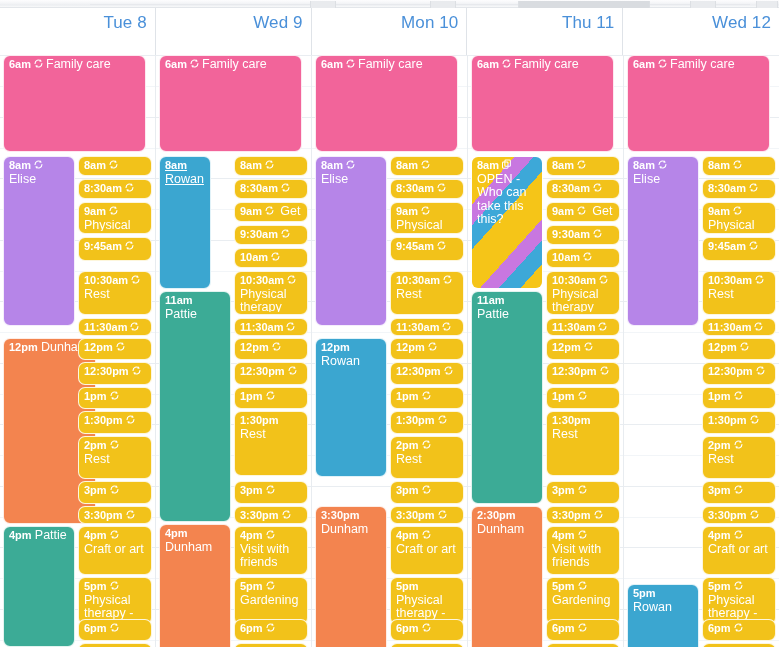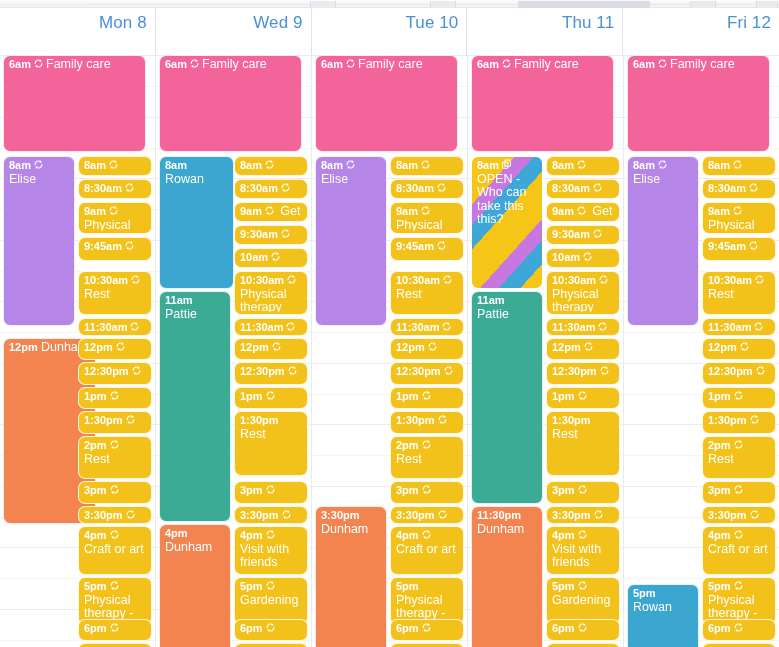--- a/index.html
+++ b/index.html
@@ -111,33 +111,33 @@
     <div class="tb-line" style="left:90px;width:660px;"></div>
     <div class="tb-chip" style="left:310px;width:26px;"></div>
     <div class="tb-chip" style="left:430px;width:26px;"></div>
     <div class="tb-chip" style="left:518px;width:132px;background:#d9dce0;"></div>
     <div class="tb-chip" style="left:690px;width:26px;"></div>
     <div class="tb-chip" style="left:756px;width:22px;"></div>
   </div>
 
   <div class="header-row">
       <div class="day-head" style="width: 156px;">
-        <div class="dh-label">Mon 8</div>
+        <div class="dh-label">Tue 8</div>
       </div>
       <div class="day-head" style="width: 156px;">
         <div class="dh-label">Wed 9</div>
       </div>
       <div class="day-head" style="width: 156px;">
-        <div class="dh-label">Tue 10</div>
+        <div class="dh-label">Mon 10</div>
       </div>
       <div class="day-head" style="width: 156px;">
         <div class="dh-label">Thu 11</div>
       </div>
       <div class="day-head" style="width: 156px;">
-        <div class="dh-label">Fri 12</div>
+        <div class="dh-label">Wed 12</div>
       </div>
     </div>
 
   <div class="grid-body">
       <div class="hour-line" style="top: 0px;"></div>
       <div class="half-line" style="top: 31px;"></div>
       <div class="hour-line" style="top: 62px;"></div>
       <div class="half-line" style="top: 93px;"></div>
       <div class="hour-line" style="top: 123px;"></div>
       <div class="half-line" style="top: 154px;"></div>
@@ -168,20 +168,23 @@
           <span class="ev-inner"><span class="ev-time">8am</span><span class="recur-ico"><svg viewBox="0 0 16 16" width="11" height="11">
                 <path d="M13 8a5 5 0 0 1-8.6 3.5" fill="none" stroke="#fff" stroke-width="1.7" stroke-linecap="round"></path>
                 <path d="M3 8a5 5 0 0 1 8.6-3.5" fill="none" stroke="#fff" stroke-width="1.7" stroke-linecap="round"></path>
                 <path d="M11.2 1.8 12 4.8 9 5.3z" fill="#fff"></path>
                 <path d="M4.8 14.2 4 11.2 7 10.7z" fill="#fff"></path>
               </svg></span><span class="ev-title">Elise</span></span>
         </div>
         <div class="ev" style="left: 3px; width: 93px; top: 283px; height: 186px; background: rgb(243, 132, 79);">
           <span class="ev-inner"><span class="ev-time">12pm</span> <span class="ev-title">Dunham</span></span>
         </div>
+        <div class="ev" style="left: 3px; width: 72px; top: 471px; height: 121px; background: rgb(60, 171, 150);">
+          <span class="ev-inner"><span class="ev-time">4pm</span> <span class="ev-title">Pattie</span></span>
+        </div>
         <div class="ev" style="left: 78px; width: 74px; top: 101px; height: 20px; background: rgb(242, 194, 26);">
           <span class="ev-inner"><span class="ev-time">8am</span><span class="recur-ico"><svg viewBox="0 0 16 16" width="11" height="11">
                 <path d="M13 8a5 5 0 0 1-8.6 3.5" fill="none" stroke="#fff" stroke-width="1.7" stroke-linecap="round"></path>
                 <path d="M3 8a5 5 0 0 1 8.6-3.5" fill="none" stroke="#fff" stroke-width="1.7" stroke-linecap="round"></path>
                 <path d="M11.2 1.8 12 4.8 9 5.3z" fill="#fff"></path>
                 <path d="M4.8 14.2 4 11.2 7 10.7z" fill="#fff"></path>
               </svg></span></span>
         </div>
         <div class="ev" style="left: 78px; width: 74px; top: 124px; height: 20px; background: rgb(242, 194, 26);">
           <span class="ev-inner"><span class="ev-time">8:30am</span><span class="recur-ico"><svg viewBox="0 0 16 16" width="11" height="11">
@@ -314,21 +317,21 @@
       </div>
       <div class="day-col" style="left: 156px; width: 156px;">
         <div class="ev" style="left: 3px; width: 143px; top: 0px; height: 97px; background: rgb(242, 100, 154);">
           <span class="ev-inner"><span class="ev-time">6am</span><span class="recur-ico"><svg viewBox="0 0 16 16" width="11" height="11">
                 <path d="M13 8a5 5 0 0 1-8.6 3.5" fill="none" stroke="#fff" stroke-width="1.7" stroke-linecap="round"></path>
                 <path d="M3 8a5 5 0 0 1 8.6-3.5" fill="none" stroke="#fff" stroke-width="1.7" stroke-linecap="round"></path>
                 <path d="M11.2 1.8 12 4.8 9 5.3z" fill="#fff"></path>
                 <path d="M4.8 14.2 4 11.2 7 10.7z" fill="#fff"></path>
               </svg></span><span class="ev-title">Family care</span></span>
         </div>
-        <div class="ev" style="left: 3px; width: 75px; top: 101px; height: 133px; background: rgb(59, 166, 208);">
+        <div class="ev" style="left: 3px; width: 52px; top: 101px; height: 133px; background: rgb(59, 166, 208); text-decoration: underline;">
           <span class="ev-inner"><span class="ev-time">8am</span> <span class="ev-title">Rowan</span></span>
         </div>
         <div class="ev" style="left: 3px; width: 72px; top: 236px; height: 231px; background: rgb(60, 171, 150);">
           <span class="ev-inner"><span class="ev-time">11am</span> <span class="ev-title">Pattie</span></span>
         </div>
         <div class="ev" style="left: 3px; width: 72px; top: 469px; height: 150px; background: rgb(243, 132, 79);">
           <span class="ev-inner"><span class="ev-time">4pm</span> <span class="ev-title">Dunham</span></span>
         </div>
         <div class="ev" style="left: 78px; width: 74px; top: 101px; height: 20px; background: rgb(242, 194, 26);">
           <span class="ev-inner"><span class="ev-time">8am</span><span class="recur-ico"><svg viewBox="0 0 16 16" width="11" height="11">
@@ -472,20 +475,23 @@
               </svg></span><span class="ev-title">Family care</span></span>
         </div>
         <div class="ev" style="left: 3px; width: 72px; top: 101px; height: 170px; background: rgb(182, 133, 232);">
           <span class="ev-inner"><span class="ev-time">8am</span><span class="recur-ico"><svg viewBox="0 0 16 16" width="11" height="11">
                 <path d="M13 8a5 5 0 0 1-8.6 3.5" fill="none" stroke="#fff" stroke-width="1.7" stroke-linecap="round"></path>
                 <path d="M3 8a5 5 0 0 1 8.6-3.5" fill="none" stroke="#fff" stroke-width="1.7" stroke-linecap="round"></path>
                 <path d="M11.2 1.8 12 4.8 9 5.3z" fill="#fff"></path>
                 <path d="M4.8 14.2 4 11.2 7 10.7z" fill="#fff"></path>
               </svg></span><span class="ev-title">Elise</span></span>
         </div>
+        <div class="ev" style="left: 3px; width: 72px; top: 283px; height: 139px; background: rgb(59, 166, 208);">
+          <span class="ev-inner"><span class="ev-time">12pm</span> <span class="ev-title">Rowan</span></span>
+        </div>
         <div class="ev" style="left: 3px; width: 72px; top: 451px; height: 168px; background: rgb(243, 132, 79);">
           <span class="ev-inner"><span class="ev-time">3:30pm</span> <span class="ev-title">Dunham</span></span>
         </div>
         <div class="ev" style="left: 78px; width: 74px; top: 101px; height: 20px; background: rgb(242, 194, 26);">
           <span class="ev-inner"><span class="ev-time">8am</span><span class="recur-ico"><svg viewBox="0 0 16 16" width="11" height="11">
                 <path d="M13 8a5 5 0 0 1-8.6 3.5" fill="none" stroke="#fff" stroke-width="1.7" stroke-linecap="round"></path>
                 <path d="M3 8a5 5 0 0 1 8.6-3.5" fill="none" stroke="#fff" stroke-width="1.7" stroke-linecap="round"></path>
                 <path d="M11.2 1.8 12 4.8 9 5.3z" fill="#fff"></path>
                 <path d="M4.8 14.2 4 11.2 7 10.7z" fill="#fff"></path>
               </svg></span></span>
@@ -620,21 +626,21 @@
                 <path d="M13 8a5 5 0 0 1-8.6 3.5" fill="none" stroke="#fff" stroke-width="1.7" stroke-linecap="round"></path>
                 <path d="M3 8a5 5 0 0 1 8.6-3.5" fill="none" stroke="#fff" stroke-width="1.7" stroke-linecap="round"></path>
                 <path d="M11.2 1.8 12 4.8 9 5.3z" fill="#fff"></path>
                 <path d="M4.8 14.2 4 11.2 7 10.7z" fill="#fff"></path>
               </svg></span><span class="ev-title">Family care</span></span>
         </div>
         <div class="ev" style="left: 3px; width: 72px; top: 236px; height: 213px; background: rgb(60, 171, 150);">
           <span class="ev-inner"><span class="ev-time">11am</span> <span class="ev-title">Pattie</span></span>
         </div>
         <div class="ev" style="left: 3px; width: 72px; top: 451px; height: 168px; background: rgb(243, 132, 79);">
-          <span class="ev-inner"><span class="ev-time">11:30pm</span> <span class="ev-title">Dunham</span></span>
+          <span class="ev-inner"><span class="ev-time">2:30pm</span> <span class="ev-title">Dunham</span></span>
         </div>
         <div class="ev striped" style="left: 3px; width: 72px; top: 101px; height: 133px;">
           <div class="stripes"></div>
           <span class="ev-inner"><span class="ev-time">8am</span><span class="copy-ico"><svg viewBox="0 0 16 16" width="11" height="11">
                 <rect x="2.2" y="4.4" width="8" height="9" rx="1.3" fill="none" stroke="#fff" stroke-width="1.5"></rect>
                 <rect x="5.6" y="1.6" width="8" height="9" rx="1.3" fill="none" stroke="#fff" stroke-width="1.5"></rect>
               </svg></span><br><span class="ev-title">OPEN - Who can take this this?</span></span>
         </div>
         <div class="ev" style="left: 78px; width: 74px; top: 101px; height: 20px; background: rgb(242, 194, 26);">
           <span class="ev-inner"><span class="ev-time">8am</span><span class="recur-ico"><svg viewBox="0 0 16 16" width="11" height="11">

